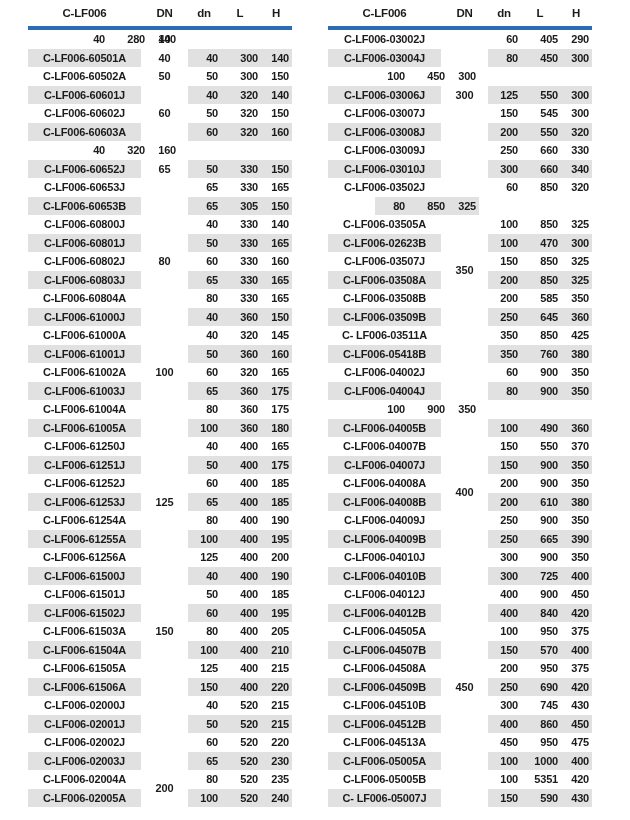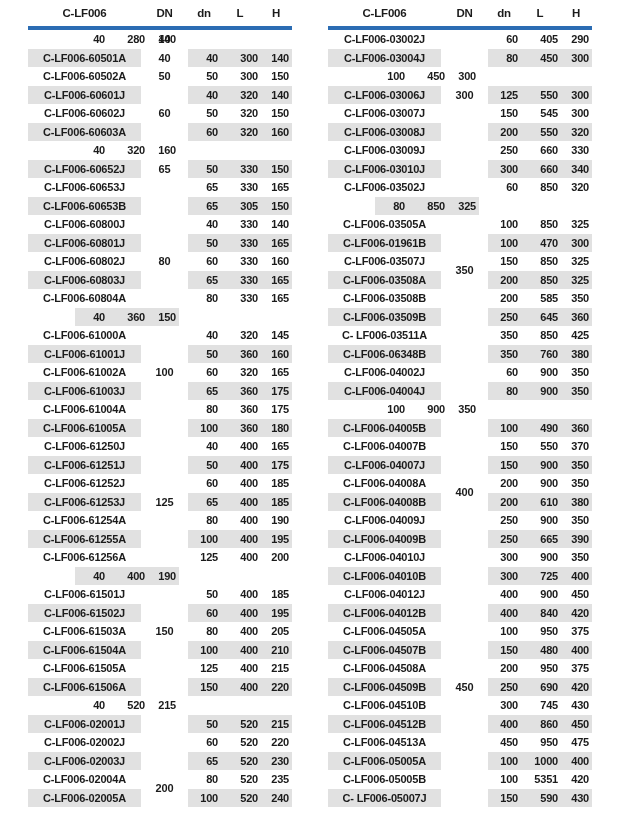--- a/index.html
+++ b/index.html
@@ -195,20 +195,21 @@
           <span class="c-H">165</span>
         </div>
         <div class="row">
           <span class="c-name">C-LF006-60804A</span>
           <span class="c-DN"></span>
           <span class="c-dn">80</span>
           <span class="c-L">330</span>
           <span class="c-H">165</span>
         </div>
         <div class="row striped">
+          <span class="c-name">C-LF006-61000J</span>
           <span class="c-DN"></span>
           <span class="c-dn">40</span>
           <span class="c-L">360</span>
           <span class="c-H">150</span>
         </div>
         <div class="row">
           <span class="c-name">C-LF006-61000A</span>
           <span class="c-DN"></span>
           <span class="c-dn">40</span>
           <span class="c-L">320</span>
@@ -292,20 +293,21 @@
           <span class="c-H">195</span>
         </div>
         <div class="row">
           <span class="c-name">C-LF006-61256A</span>
           <span class="c-DN"></span>
           <span class="c-dn">125</span>
           <span class="c-L">400</span>
           <span class="c-H">200</span>
         </div>
         <div class="row striped">
+          <span class="c-name">C-LF006-61500J</span>
           <span class="c-DN"></span>
           <span class="c-dn">40</span>
           <span class="c-L">400</span>
           <span class="c-H">190</span>
         </div>
         <div class="row">
           <span class="c-name">C-LF006-61501J</span>
           <span class="c-DN"></span>
           <span class="c-dn">50</span>
           <span class="c-L">400</span>
@@ -340,20 +342,21 @@
           <span class="c-H">215</span>
         </div>
         <div class="row striped">
           <span class="c-name">C-LF006-61506A</span>
           <span class="c-DN"></span>
           <span class="c-dn">150</span>
           <span class="c-L">400</span>
           <span class="c-H">220</span>
         </div>
         <div class="row">
+          <span class="c-name">C-LF006-02000J</span>
           <span class="c-DN"></span>
           <span class="c-dn">40</span>
           <span class="c-L">520</span>
           <span class="c-H">215</span>
         </div>
         <div class="row striped">
           <span class="c-name">C-LF006-02001J</span>
           <span class="c-DN"></span>
           <span class="c-dn">50</span>
           <span class="c-L">520</span>
@@ -486,21 +489,21 @@
           <span class="c-H">325</span>
         </div>
         <div class="row">
           <span class="c-name">C-LF006-03505A</span>
           <span class="c-DN"></span>
           <span class="c-dn">100</span>
           <span class="c-L">850</span>
           <span class="c-H">325</span>
         </div>
         <div class="row striped">
-          <span class="c-name">C-LF006-01961B</span>
+          <span class="c-name">C-LF006-02623B</span>
           <span class="c-DN"></span>
           <span class="c-dn">100</span>
           <span class="c-L">470</span>
           <span class="c-H">300</span>
         </div>
         <div class="row">
           <span class="c-name">C-LF006-03507J</span>
           <span class="c-DN"></span>
           <span class="c-dn">150</span>
           <span class="c-L">850</span>
@@ -528,21 +531,21 @@
           <span class="c-H">360</span>
         </div>
         <div class="row">
           <span class="c-name">C- LF006-03511A</span>
           <span class="c-DN"></span>
           <span class="c-dn">350</span>
           <span class="c-L">850</span>
           <span class="c-H">425</span>
         </div>
         <div class="row striped">
-          <span class="c-name">C-LF006-06348B</span>
+          <span class="c-name">C-LF006-05418B</span>
           <span class="c-DN"></span>
           <span class="c-dn">350</span>
           <span class="c-L">760</span>
           <span class="c-H">380</span>
         </div>
         <div class="row">
           <span class="c-name">C-LF006-04002J</span>
           <span class="c-DN"></span>
           <span class="c-dn">60</span>
           <span class="c-L">900</span>
@@ -642,21 +645,21 @@
           <span class="c-name">C-LF006-04505A</span>
           <span class="c-DN"></span>
           <span class="c-dn">100</span>
           <span class="c-L">950</span>
           <span class="c-H">375</span>
         </div>
         <div class="row striped">
           <span class="c-name">C-LF006-04507B</span>
           <span class="c-DN"></span>
           <span class="c-dn">150</span>
-          <span class="c-L">480</span>
+          <span class="c-L">570</span>
           <span class="c-H">400</span>
         </div>
         <div class="row">
           <span class="c-name">C-LF006-04508A</span>
           <span class="c-DN"></span>
           <span class="c-dn">200</span>
           <span class="c-L">950</span>
           <span class="c-H">375</span>
         </div>
         <div class="row striped">

